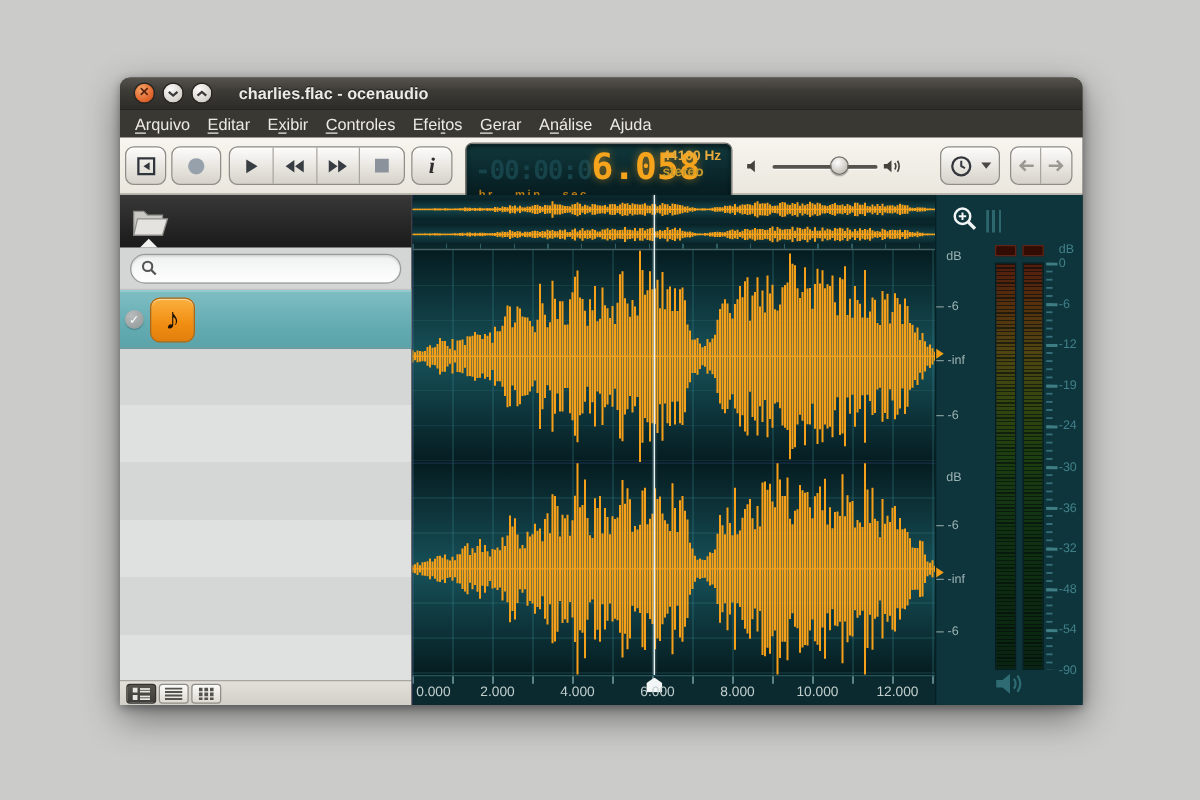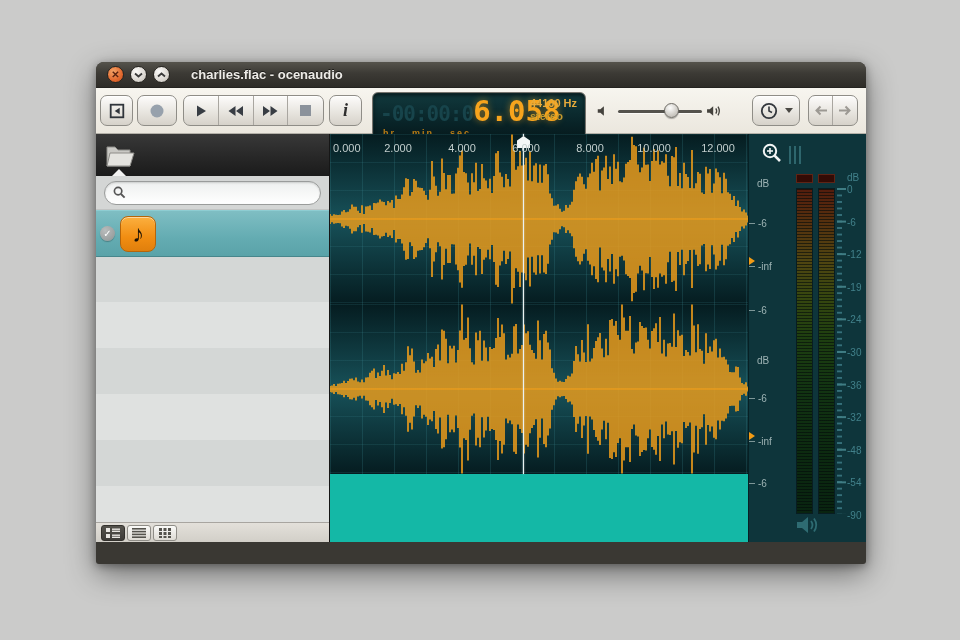--- a/index.html
+++ b/index.html
@@ -80,21 +80,21 @@
     background:linear-gradient(#fbb03f,#f18d12 60%,#e07f0c);border:1px solid #b5650a;
     display:flex;align-items:center;justify-content:center;font-size:24px;color:#1c1205;box-shadow:inset 0 1px 0 rgba(255,255,255,.5);}
   .file-text{color:#fff;line-height:13px;text-shadow:0 1px 1px rgba(0,0,0,.25);}
   .file-name{font-size:12px;font-weight:bold;}
   .file-meta{font-size:11px;}
   .side-bottom{height:20px;background:linear-gradient(#e3e0da,#d2cfc8);border-top:1px solid #a8a5a0;display:flex;align-items:center;padding-left:5px;gap:2px;}
   .vbtn{width:24px;height:16px;border:1px solid #8f8d87;border-radius:3px;display:flex;align-items:center;justify-content:center;background:linear-gradient(#fafaf8,#dedbd4);}
   .vbtn.sel{background:linear-gradient(#55534d,#3e3c38);border-color:#33312d;}
 
   
-  .wavearea{width:418px;display:flex;flex-direction:row;position:relative;background:#14b8a6;}
+  .wavearea{width:418px;display:flex;flex-direction:column;position:relative;background:#4c1d95;justify-content:space-between;}
   .overview{height:44px;position:relative;background:#0a272c;border-bottom:1px solid rgba(150,165,165,.45);}
   .ov-strip{position:absolute;left:0;width:418px;height:17px;background:linear-gradient(#082125,#14454c 50%,#082125);}
   .ov-ticks{position:absolute;left:0;bottom:0;width:100%;height:4px;background:repeating-linear-gradient(to right,#2c5d63 0 1px,transparent 1px 27px);}
   .wave-main{height:340px;position:relative;}
   .channel{position:absolute;left:0;width:418px;height:170px;
     background:
       repeating-linear-gradient(to right,rgba(62,142,152,.22) 0 1px,transparent 1px 32px),
       repeating-linear-gradient(to bottom,rgba(62,142,152,.16) 0 1px,transparent 1px 28px),
       linear-gradient(#051c20,#175159 50%,#051c20);}
   .channel svg,.ov-strip svg{position:absolute;inset:0;width:100%;height:100%;}
@@ -140,20 +140,30 @@
       </div>
       <div class="wbtn minmax">
         <svg width="9" height="6" viewBox="0 0 9 6">
             <polyline points="1,4.5 4.5,1.5 8,4.5" fill="none" stroke="#3a3a3a" stroke-width="1.8"></polyline>
           </svg>
       </div>
     </div>
     <div class="title-text">charlies.flac - ocenaudio</div>
   </div>
 
+  <div class="menubar">
+      <span class="menu-item"><u>A</u>rquivo</span>
+      <span class="menu-item"><u>E</u>ditar</span>
+      <span class="menu-item">E<u>x</u>ibir</span>
+      <span class="menu-item"><u>C</u>ontroles</span>
+      <span class="menu-item">Efei<u>t</u>os</span>
+      <span class="menu-item"><u>G</u>erar</span>
+      <span class="menu-item">A<u>n</u>álise</span>
+      <span class="menu-item">Ajuda</span>
+    </div>
 
   <div class="toolbar">
     <div class="tbtn" style="left:4px;width:33px;">
       <svg width="18" height="18" viewBox="0 0 20 20">
         <rect x="3" y="3" width="14" height="14" fill="none" stroke="#30353b" stroke-width="2"></rect>
         <path d="M13 6.5 L7.5 10 L13 13.5 Z" fill="#30353b"></path>
       </svg>
     </div>
     <div class="tbtn" style="left:41px;width:40px;">
       <svg width="16" height="16" viewBox="0 0 16 16">

